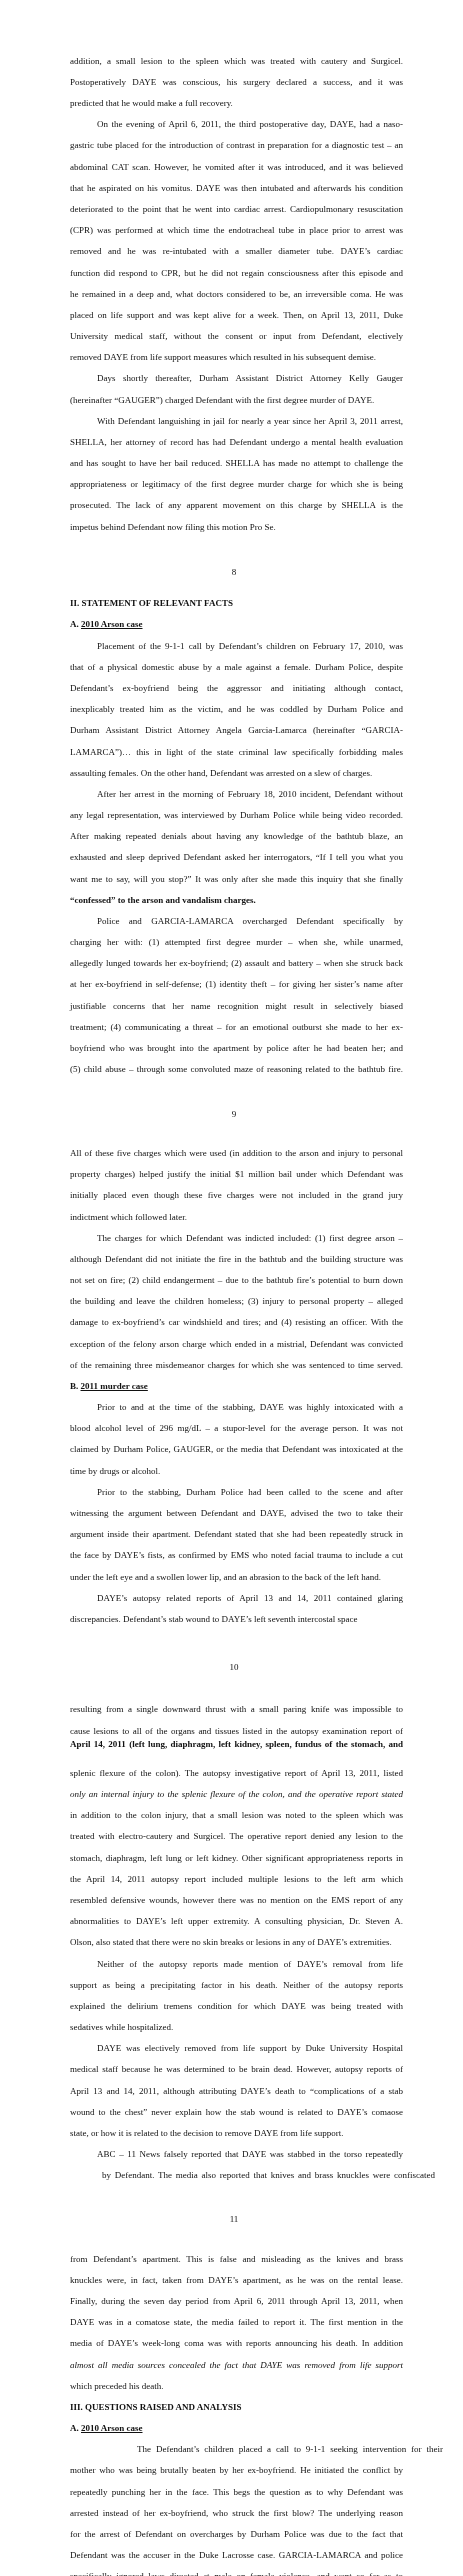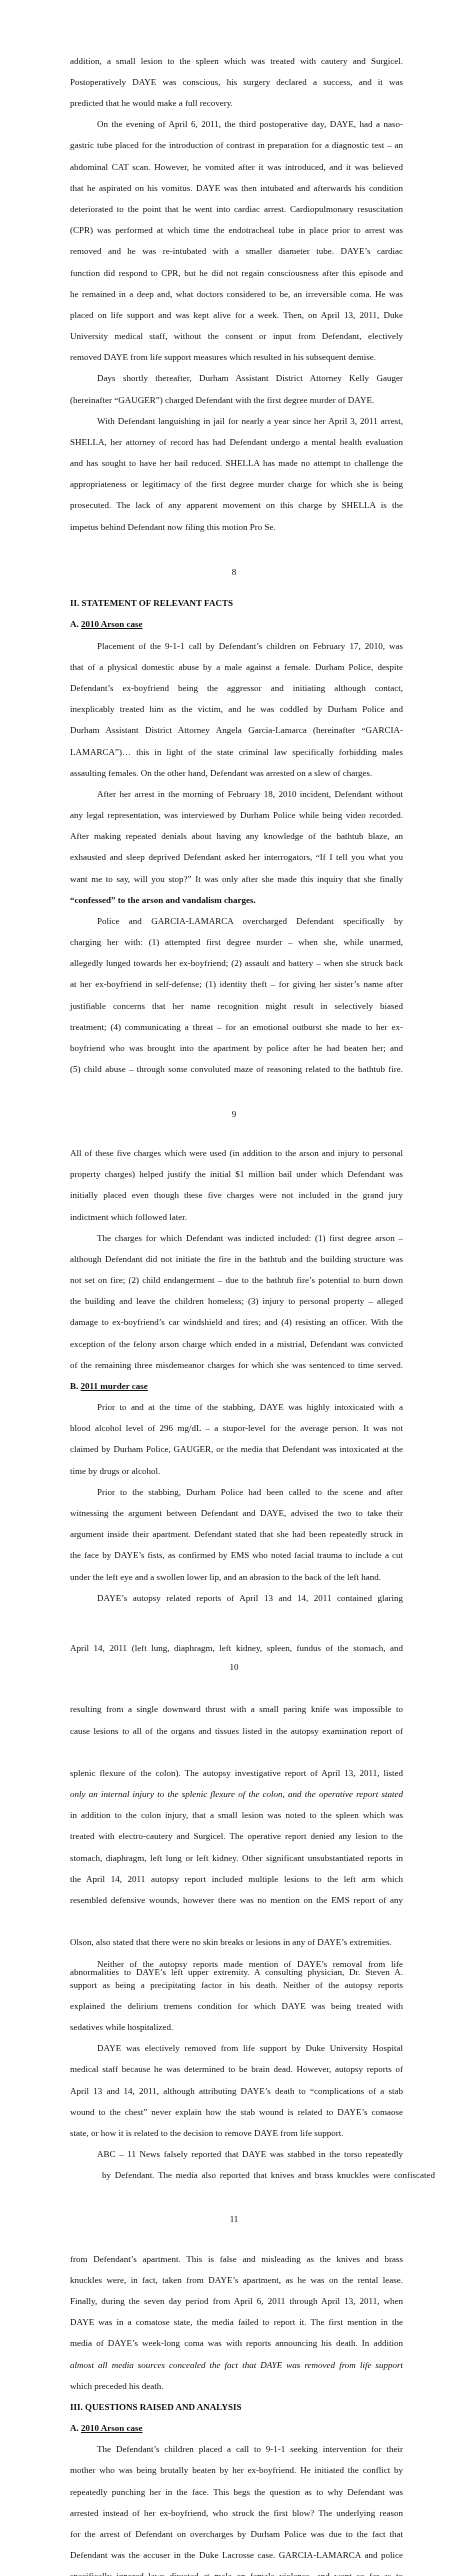--- a/index.html
+++ b/index.html
@@ -102,31 +102,32 @@
     <div class="ln indent" style="top: 1407px;"><span>Prior to and at the time of the stabbing, DAYE was highly intoxicated with a</span></div>
     <div class="ln" style="top: 1428px;"><span>blood alcohol level of 296 mg/dL – a stupor-level for the average person.  It was not</span></div>
     <div class="ln" style="top: 1449px;"><span>claimed by Durham Police, GAUGER, or the media that Defendant was intoxicated at the</span></div>
     <div class="ln last" style="top: 1471px;"><span>time by drugs or alcohol.</span></div>
     <div class="ln indent" style="top: 1492px;"><span>Prior to the stabbing, Durham Police had been called to the scene and after</span></div>
     <div class="ln" style="top: 1513px;"><span>witnessing the argument between Defendant and DAYE, advised the two to take their</span></div>
     <div class="ln" style="top: 1534px;"><span>argument inside their apartment.  Defendant stated that she had been repeatedly struck in</span></div>
     <div class="ln" style="top: 1555px;"><span>the face by DAYE’s fists, as confirmed by EMS who noted facial trauma to include a cut</span></div>
     <div class="ln last" style="top: 1577px;"><span>under the left eye and a swollen lower lip, and an abrasion to the back of the left hand.</span></div>
     <div class="ln indent" style="top: 1598px;"><span>DAYE’s autopsy related reports of April 13 and 14, 2011 contained glaring</span></div>
+    <div class="ln last" style="top: 1619px;"><span>discrepancies.  Defendant’s stab wound to DAYE’s left seventh intercostal space</span></div>
     <div class="ln" style="top: 1709px;"><span>resulting from a single downward thrust with a small paring knife was impossible to</span></div>
     <div class="ln" style="top: 1731px;"><span>cause lesions to all of the organs and tissues listed in the autopsy examination report of</span></div>
-    <div class="ln" style="top: 1648px;"><span>April 14, 2011 (left lung, diaphragm, left kidney, spleen, fundus of the stomach, and</span></div>
+    <div class="ln" style="top: 1744px; font-weight: bold;"><span>April 14, 2011 (left lung, diaphragm, left kidney, spleen, fundus of the stomach, and</span></div>
     <div class="ln" style="top: 1773px;"><span>splenic flexure of the colon).  The autopsy investigative report of April 13, 2011, listed</span></div>
     <div class="ln" style="top: 1794px; font-style: italic;"><span>only an internal injury to the splenic flexure of the colon, and the operative report stated</span></div>
     <div class="ln" style="top: 1815px;"><span>in addition to the colon injury, that a small lesion was noted to the spleen which was</span></div>
     <div class="ln" style="top: 1836px;"><span>treated with electro-cautery and Surgicel.  The operative report denied any lesion to the</span></div>
-    <div class="ln" style="top: 1858px;"><span>stomach, diaphragm, left lung or left kidney.  Other significant unsubstantiated reports in</span></div>
+    <div class="ln" style="top: 1858px;"><span>stomach, diaphragm, left lung or left kidney.  Other significant appropriateness reports in</span></div>
     <div class="ln" style="top: 1879px;"><span>the April 14, 2011 autopsy report included multiple lesions to the left arm which</span></div>
     <div class="ln" style="top: 1900px;"><span>resembled defensive wounds, however there was no mention on the EMS report of any</span></div>
-    <div class="ln" style="top: 1972px;"><span>abnormalities to DAYE’s left upper extremity.  A consulting physician, Dr. Steven A.</span></div>
+    <div class="ln" style="top: 1921px;"><span>abnormalities to DAYE’s left upper extremity.  A consulting physician, Dr. Steven A.</span></div>
     <div class="ln last" style="top: 1942px;"><span>Olson, also stated that there were no skin breaks or lesions in any of DAYE’s extremities.</span></div>
     <div class="ln indent" style="top: 1964px;"><span>Neither of the autopsy reports made mention of DAYE’s removal from life</span></div>
     <div class="ln" style="top: 1985px;"><span>support as being a precipitating factor in his death.  Neither of the autopsy reports</span></div>
     <div class="ln" style="top: 2006px;"><span>explained the delirium tremens condition for which DAYE was being treated with</span></div>
     <div class="ln last" style="top: 2027px;"><span>sedatives while hospitalized.</span></div>
     <div class="ln indent" style="top: 2048px;"><span>DAYE was electively removed from life support by Duke University Hospital</span></div>
     <div class="ln" style="top: 2069px;"><span>medical staff because he was determined to be brain dead.  However, autopsy reports of</span></div>
     <div class="ln" style="top: 2091px;"><span>April 13 and 14, 2011, although attributing DAYE’s death to “complications of a stab</span></div>
     <div class="ln" style="top: 2112px;"><span>wound to the chest” never explain how the stab wound is related to DAYE’s comaose</span></div>
     <div class="ln last" style="top: 2133px;"><span>state, or how it is related to the decision to remove DAYE from life support.</span></div>
@@ -134,21 +135,21 @@
     <div class="ln" style="top: 2175px; margin-left: 32px;"><span>by Defendant.  The media also reported that knives and brass knuckles were confiscated</span></div>
     <div class="ln" style="top: 2259px;"><span>from Defendant’s apartment.  This is false and misleading as the knives and brass</span></div>
     <div class="ln" style="top: 2280px;"><span>knuckles were, in fact, taken from DAYE’s apartment, as he was on the rental lease.</span></div>
     <div class="ln" style="top: 2301px;"><span>Finally, during the seven day period from April 6, 2011 through April 13, 2011, when</span></div>
     <div class="ln" style="top: 2322px;"><span>DAYE was in a comatose state, the media failed to report it.  The first mention in the</span></div>
     <div class="ln" style="top: 2343px;"><span>media of DAYE’s week-long coma was with reports announcing his death.  In addition</span></div>
     <div class="ln" style="top: 2365px; font-style: italic;"><span>almost all media sources concealed the fact that DAYE was removed from life support</span></div>
     <div class="ln last" style="top: 2386px;"><span>which preceded his death.</span></div>
     <div class="ln heading" style="top: 2407px;"><span>III.  QUESTIONS RAISED AND ANALYSIS</span></div>
     <div class="ln sub" style="top: 2428px;"><span>A.  </span><span class="u">2010 Arson case</span></div>
-    <div class="ln indent" style="top: 2449px;"><span>The Defendant’s children placed a call to 9-1-1 seeking intervention for their</span></div>
+    <div class="ln indent" style="top: 2449px; margin-left: 40px;"><span>The Defendant’s children placed a call to 9-1-1 seeking intervention for their</span></div>
     <div class="ln" style="top: 2470px;"><span>mother who was being brutally beaten by her ex-boyfriend.  He initiated the conflict by</span></div>
     <div class="ln" style="top: 2492px;"><span>repeatedly punching her in the face.  This begs the question as to why Defendant was</span></div>
     <div class="ln" style="top: 2513px;"><span>arrested instead of her ex-boyfriend, who struck the first blow?  The underlying reason</span></div>
     <div class="ln" style="top: 2534px;"><span>for the arrest of Defendant on overcharges by Durham Police was due to the fact that</span></div>
     <div class="ln" style="top: 2555px;"><span>Defendant was the accuser in the Duke Lacrosse case.  GARCIA-LAMARCA and police</span></div>
     <div class="ln" style="top: 2576px;"><span>specifically ignored laws directed at male on female violence, and went so far as to</span></div>
     <div class="pg" style="top: 572px;">8</div>
     <div class="pg" style="top: 1114px;">9</div>
     <div class="pg" style="top: 1667px;">10</div>
     <div class="pg" style="top: 2219px;">11</div>

